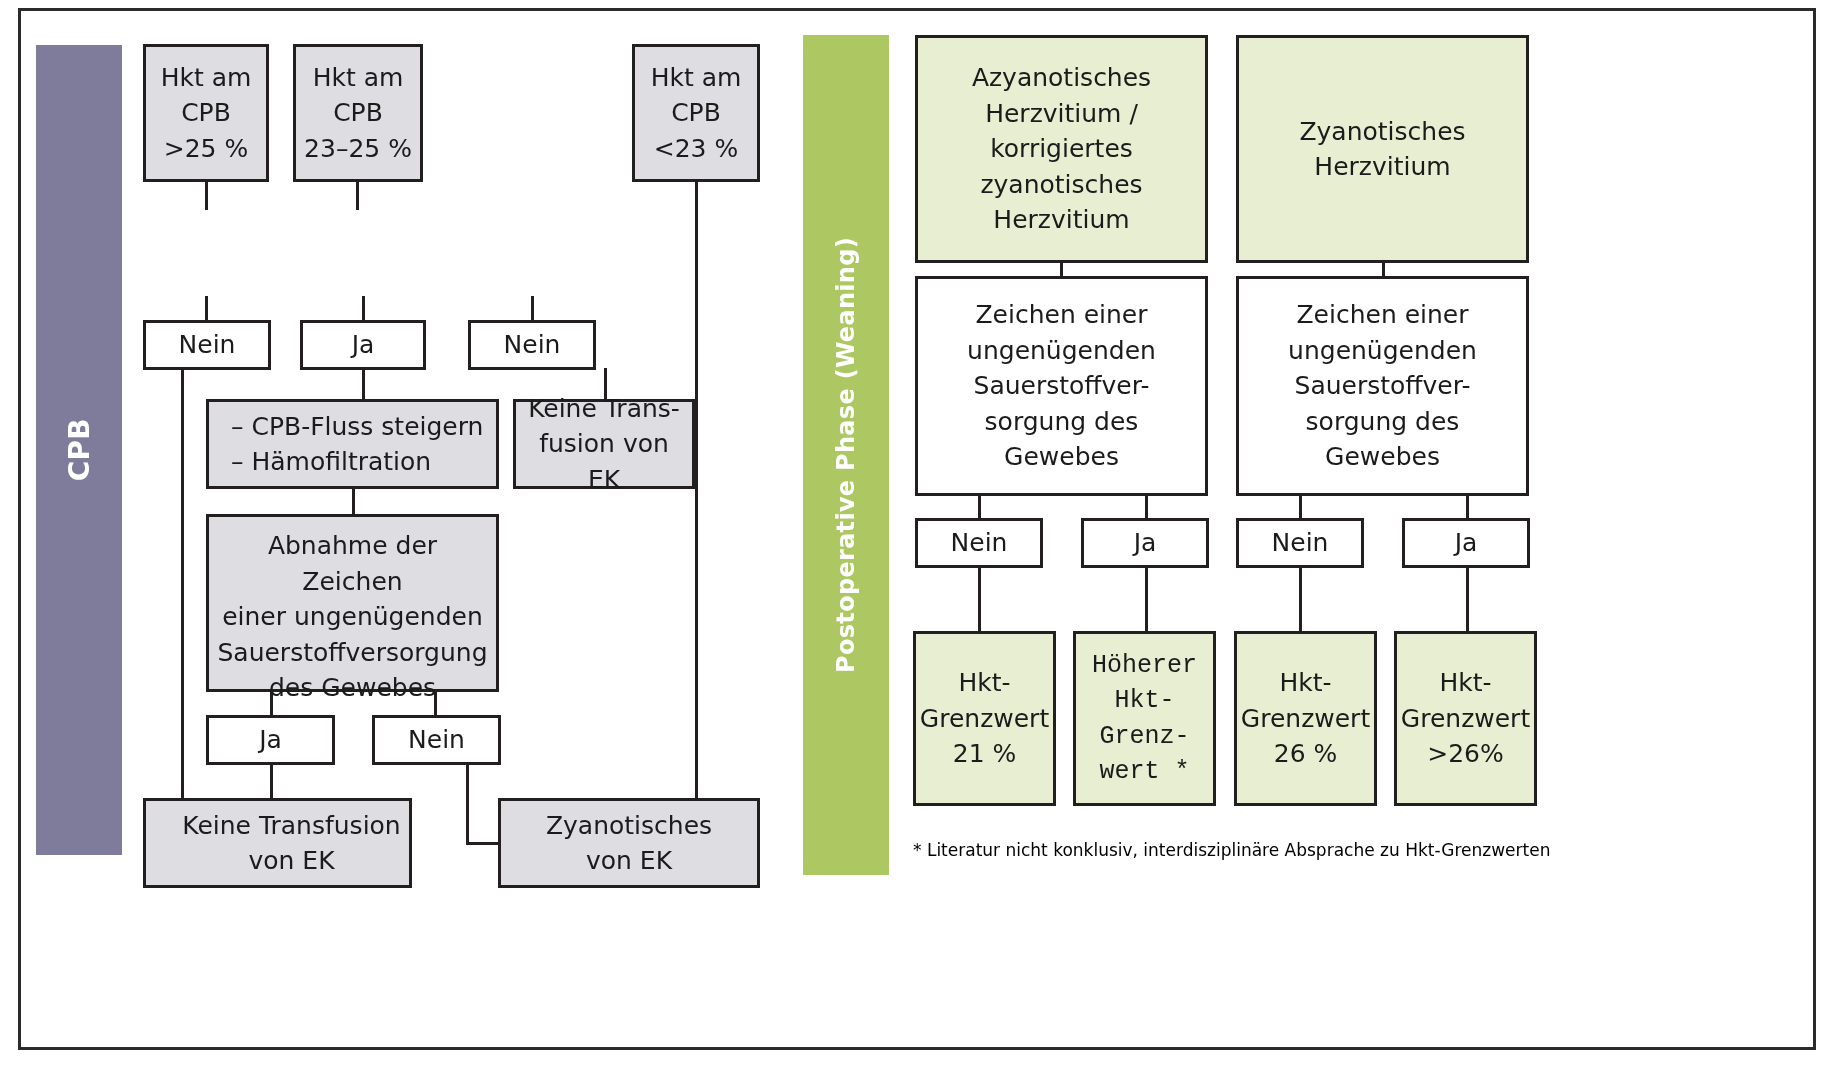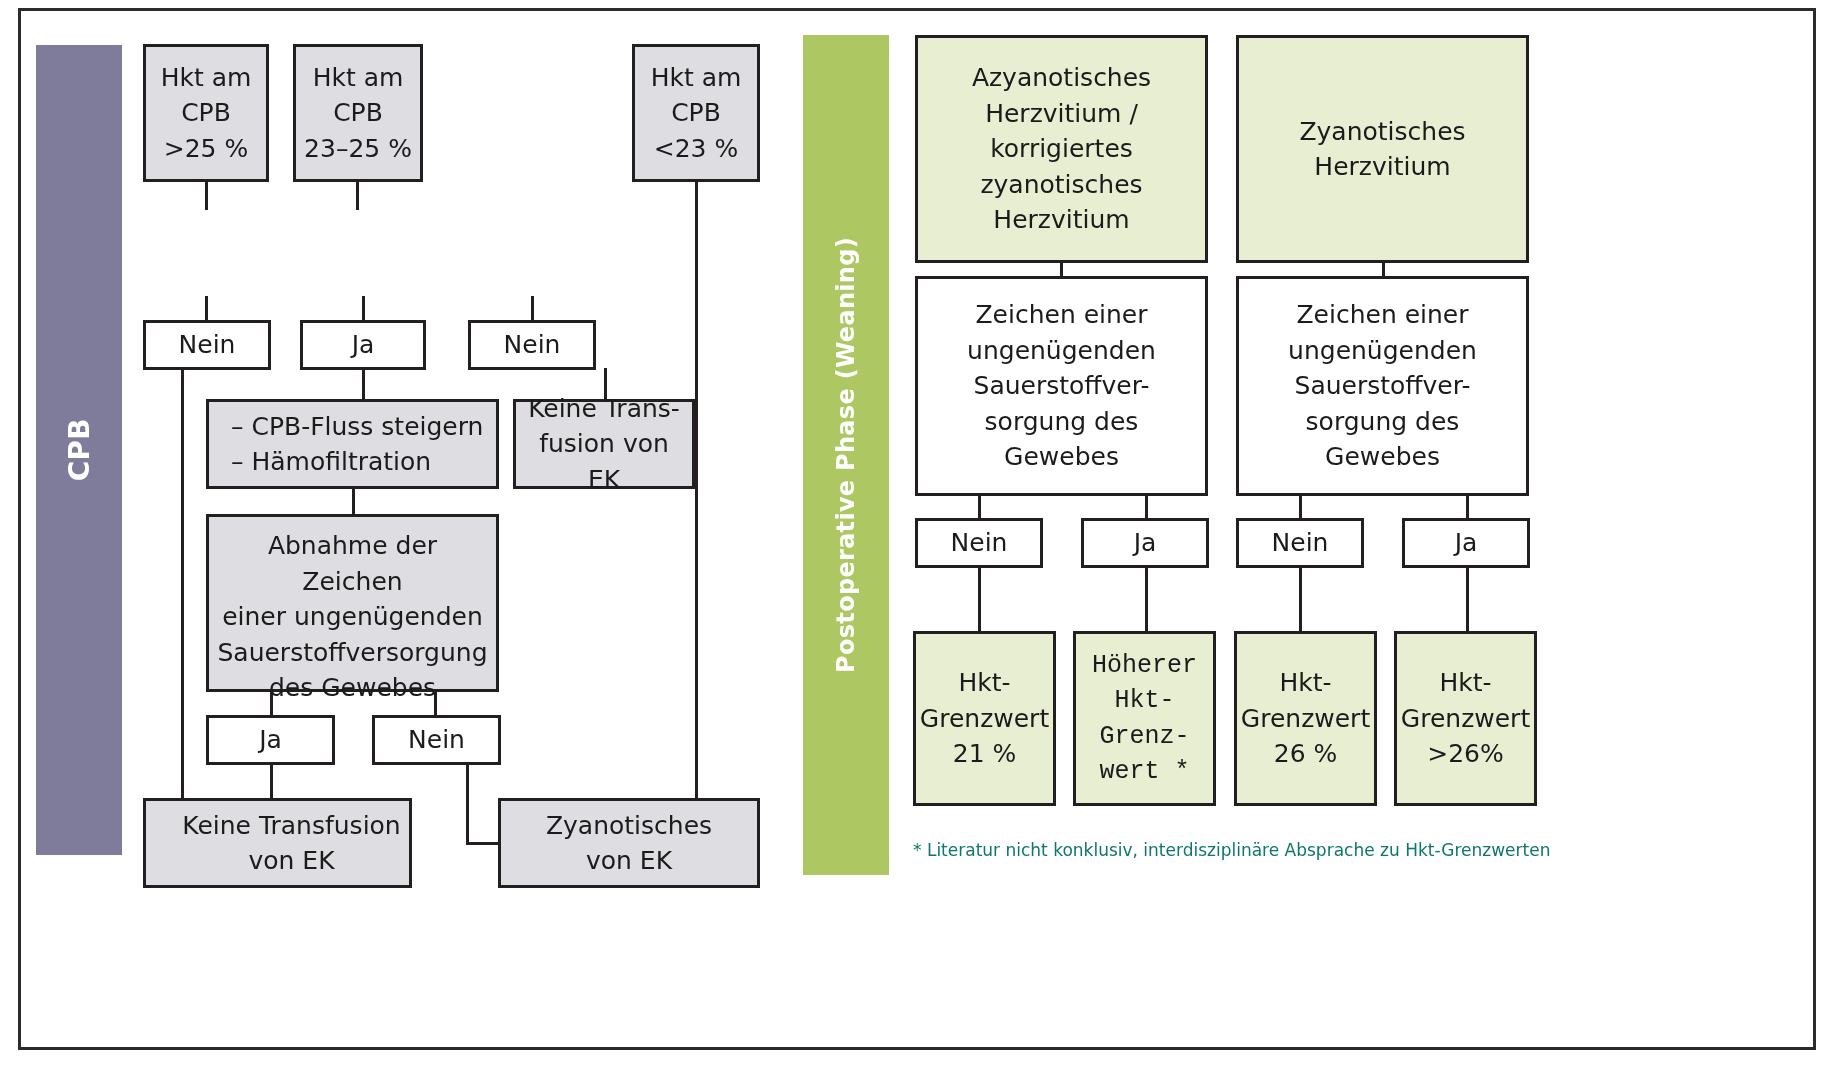--- a/index.html
+++ b/index.html
@@ -51,21 +51,21 @@
     white-space:nowrap;
     letter-spacing:.3px;
   }
   
   .line{position:absolute;background:#231f20;z-index:1;}
   .vl{width:3px;}
   .hl{height:3px;}
   .footnote{
     position:absolute;
     font-size:17px;
-    color:#0f766e;
+    color:#000000;
     white-space:nowrap;
     z-index:3;
   }
 </style>
 </head>
 <body>
 
 <div id="canvas">
   <div class="frame"></div>
 

